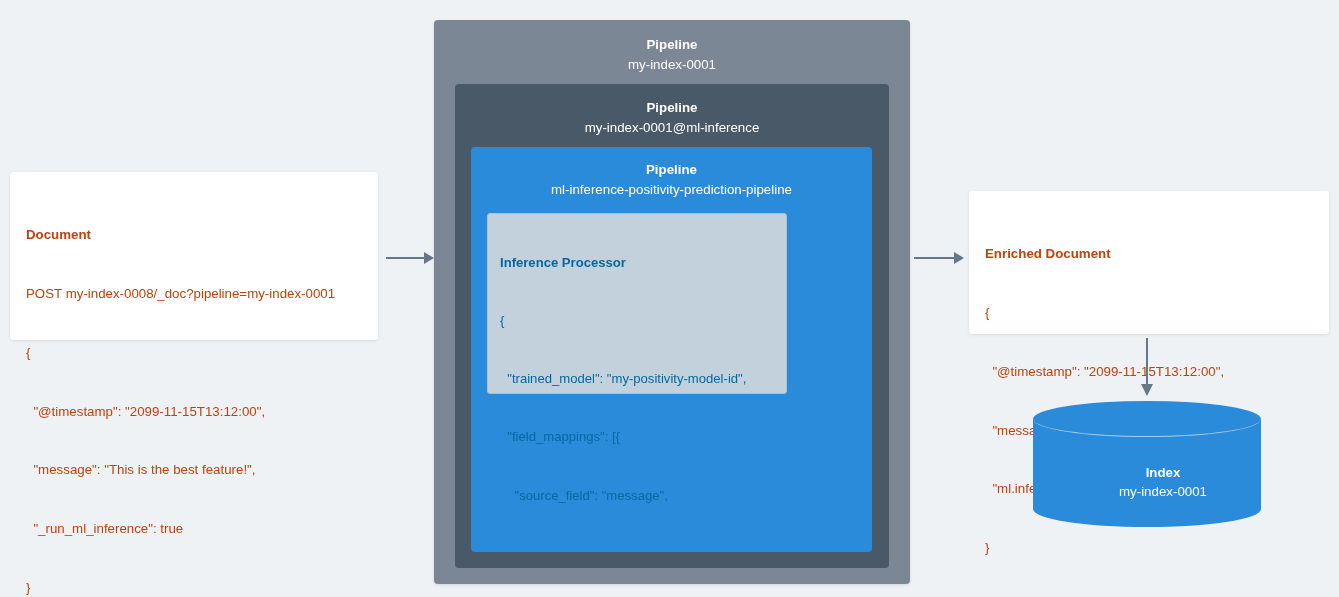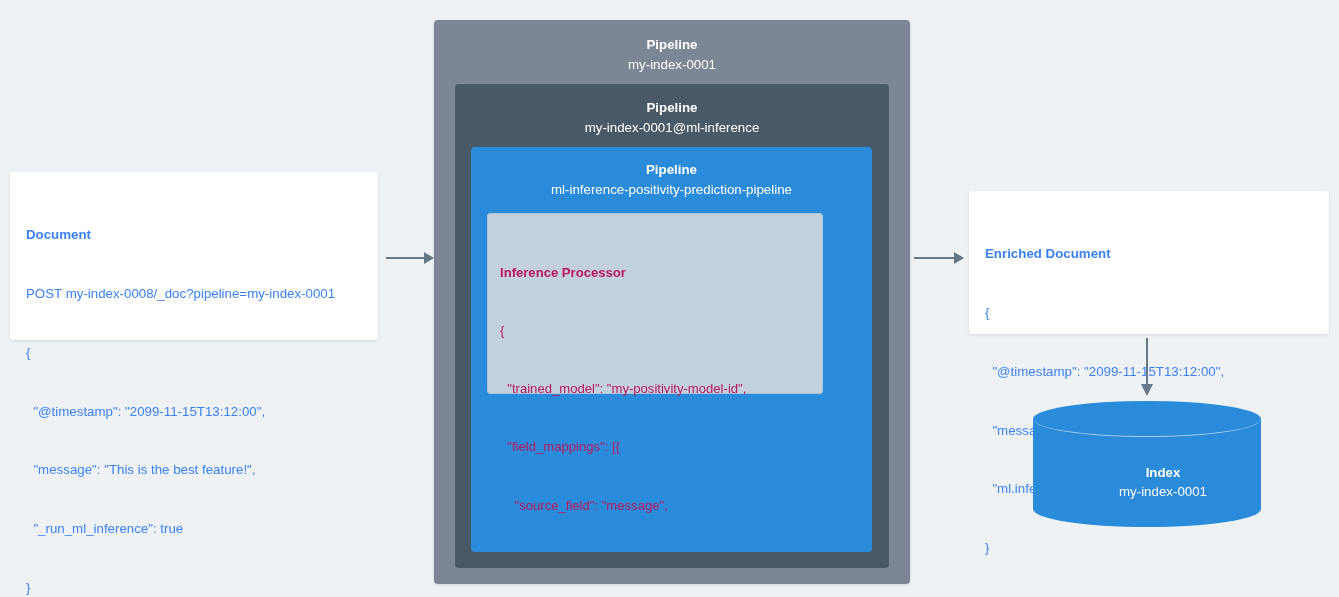--- a/index.html
+++ b/index.html
@@ -11,21 +11,21 @@
   }
   #canvas { position: relative; width: 1339px; height: 597px; background: #eff2f5; }
 
   
   .card {
     position: absolute;
     background: #ffffff;
     border-radius: 3px;
     box-shadow: 0 1px 3px rgba(40,55,70,0.13);
     padding: 14px 16px 12px 16px;
-    color: #3b82f6;
+    color: #c2410c;
     font-size: 13.3px;
     line-height: 19.6px;
     white-space: pre;
   }
   .card .title { font-weight: bold; display: block; }
   .card .line  { display: block; }
 
   #doc-card      { left: 10px;  top: 172px; width: 368px; height: 168px; }
   #enriched-card { left: 969px; top: 191px; width: 360px; height: 143px; }
 
@@ -54,26 +54,26 @@
   #pipe-inner {
     left: 16px; top: 63px; width: 401px; height: 405px;
     background: #2b8bdb;
     overflow: hidden;
   }
   #pipe-inner > .hdr { padding-top: 13px; }
 
   
   #inference-processor {
     position: absolute;
-    left: 16px; top: 66px; width: 336px; height: 181px;
+    left: 16px; top: 66px; width: 300px; height: 181px;
     background: #c2d1dc;
     border: 1px solid #b0c1cf;
     border-radius: 3px;
-    padding: 10px 12px;
-    color: #be185d;
+    padding: 0 12px;
+    color: #0369a1;
     font-size: 13.1px;
     line-height: 19.4px;
     white-space: pre;
   }
   #inference-processor .title { font-weight: bold; display: block; }
   #inference-processor .line { display: block; }
 
   
   #index-cyl { position: absolute; left: 1033px; top: 401px; width: 228px; height: 126px; }
   #index-cyl .body {

